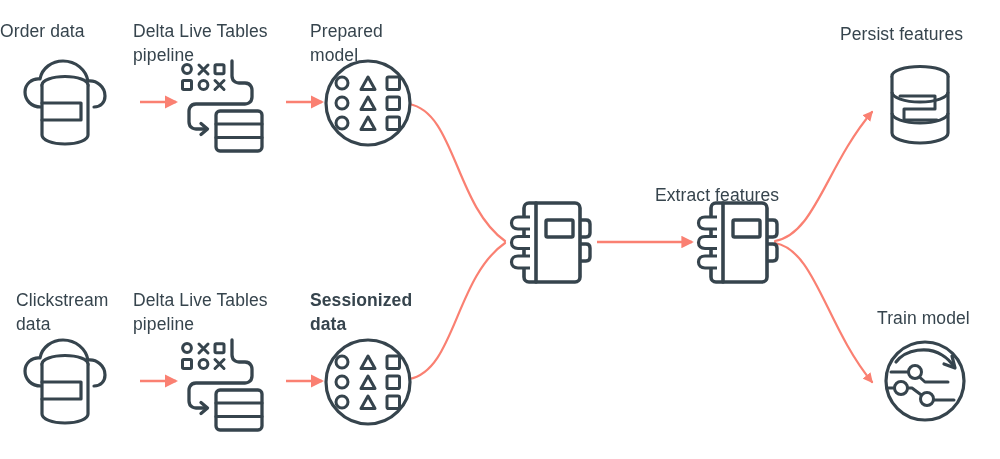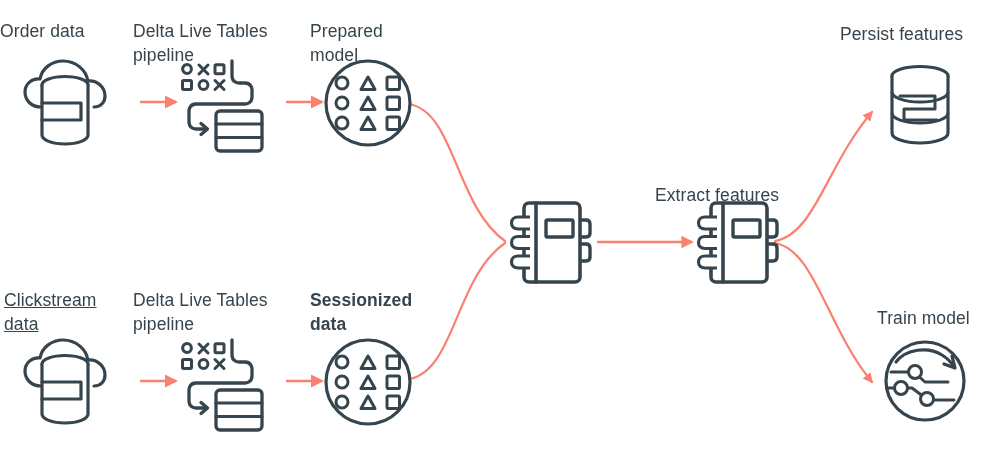--- a/index.html
+++ b/index.html
@@ -32,21 +32,21 @@
     font-size: 17.5px;
     line-height: 1.35;
     color: #36444d;
     letter-spacing: 0.1px;
     white-space: pre-line;
     font-family: "Liberation Sans", sans-serif;
   }
   .lbl-order        { left:   0px; top:  20px; width: 132px; }
   .lbl-dlt-top      { left: 133px; top:  20px; width: 146px; }
   .lbl-prepared     { left: 310px; top:  20px; width: 118px; }
-  .lbl-clickstream  { left:   4px; top: 289px; width: 132px; text-decoration: underline; }
+  .lbl-clickstream  { left:   16px; top: 289px; width: 132px; }
   .lbl-dlt-bottom   { left: 133px; top: 289px; width: 146px; }
   .lbl-sessionized  { left: 310px; top: 289px; width: 118px; font-weight: bold; }
   .lbl-join         { left: 467px; top: 150px; width: 160px; }
   .lbl-extract      { left: 655px; top: 184px; width: 162px; }
   .lbl-persist      { left: 840px; top:  23px; width: 160px; }
   .lbl-train        { left: 877px; top: 307px; width: 130px; }
 </style>
 </head>
 <body>
 

